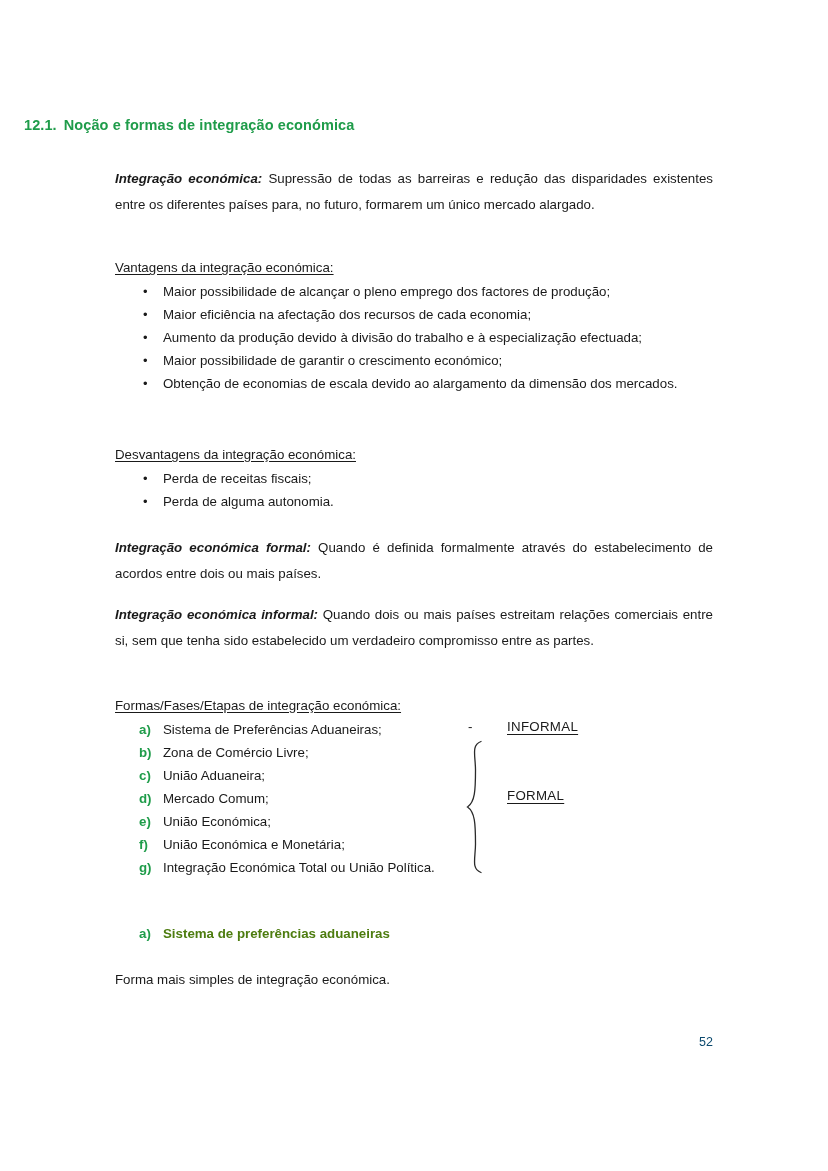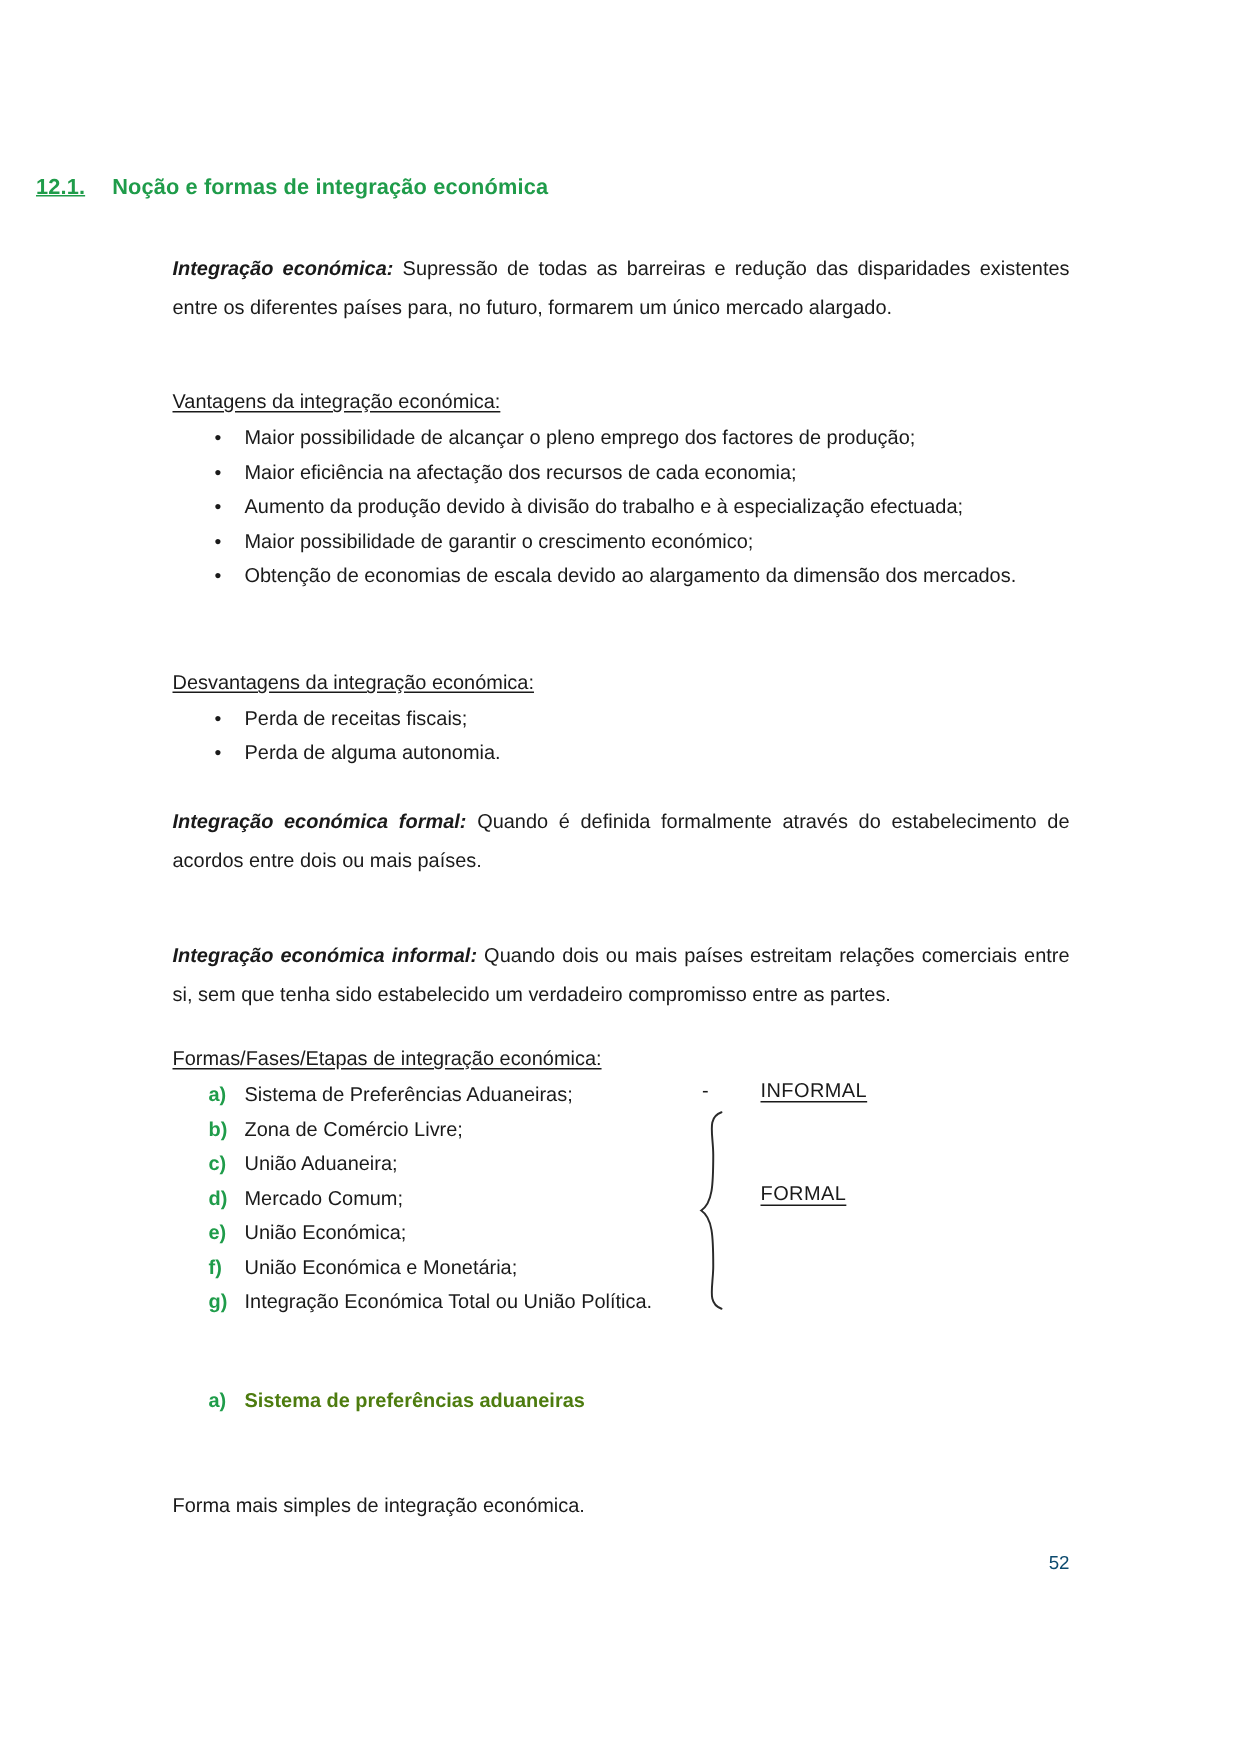--- a/index.html
+++ b/index.html
@@ -30,22 +30,21 @@
     position: absolute;
     left: 24px;
     top: 117px;
     font-size: 14.5px;
     font-weight: bold;
     color: #1f9c4a;
     letter-spacing: 0.1px;
     white-space: nowrap;
   }
   .section-heading .num {
-    margin-right: 18px;
-    text-decoration: underline;
+    margin-right: 7px;
   }
 
   
   .para {
     position: absolute;
     left: 0;
     width: 598px;
     font-size: 13.3px;
     line-height: 25.5px;
     text-align: justify;
@@ -212,42 +211,42 @@
 
     <ul class="bullets" style="top:467px;">
       <li>Perda de receitas fiscais;</li>
       <li>Perda de alguma autonomia.</li>
     </ul>
 
     <div class="para" style="top:535px;">
       <span class="lead">Integração económica formal:</span><span> Quando é definida formalmente através do estabelecimento de acordos entre dois ou mais países.</span>
     </div>
 
-    <div class="para" style="top:624px;">
+    <div class="para" style="top:602px;">
       <span class="lead">Integração económica informal:</span><span> Quando dois ou mais países estreitam relações comerciais entre si, sem que tenha sido estabelecido um verdadeiro compromisso entre as partes.</span>
     </div>
 
     <div class="subhead" style="top:696px;">Formas/Fases/Etapas de integração económica:</div>
 
     <ol class="alpha-list" style="top:718px;">
       <li><span class="marker">a)</span><span>Sistema de Preferências Aduaneiras;</span></li>
       <li><span class="marker">b)</span><span>Zona de Comércio Livre;</span></li>
       <li><span class="marker">c)</span><span>União Aduaneira;</span></li>
       <li><span class="marker">d)</span><span>Mercado Comum;</span></li>
       <li><span class="marker">e)</span><span>União Económica;</span></li>
       <li><span class="marker">f)</span><span>União Económica e Monetária;</span></li>
       <li><span class="marker">g)</span><span>Integração Económica Total ou União Política.</span></li>
     </ol>
 
     <div class="bold-item" style="top:922px;">
       <span class="marker">a)</span>
       <span class="txt">Sistema de preferências aduaneiras</span>
     </div>
 
-    <div class="para" style="top:967px;margin-top:24px;">Forma mais simples de integração económica.</div>
+    <div class="para" style="top:967px;">Forma mais simples de integração económica.</div>
   </div>
 
   <span class="dash" style="left:468px; top:719px;">-</span>
   <span class="group-label" style="left:507px; top:719px;">INFORMAL</span>
 
   <svg class="brace" viewBox="0 0 30 134" preserveAspectRatio="none">
     <path d="M 19 1.5
              C 9 5, 13.5 16, 13.5 30
              C 13.5 50, 13 62, 5.5 67
              C 13 72, 13.5 84, 13.5 104

